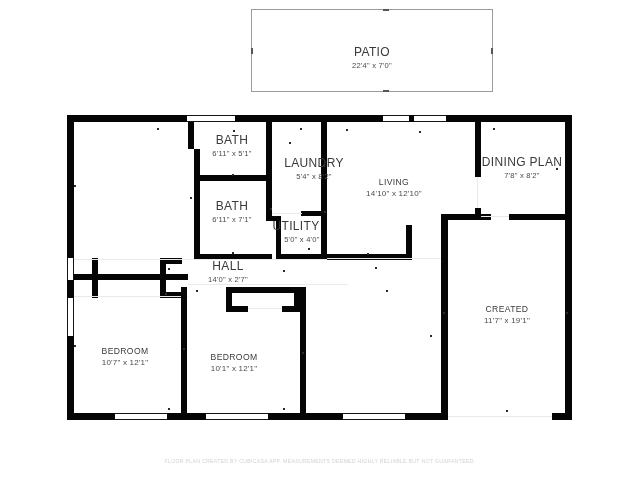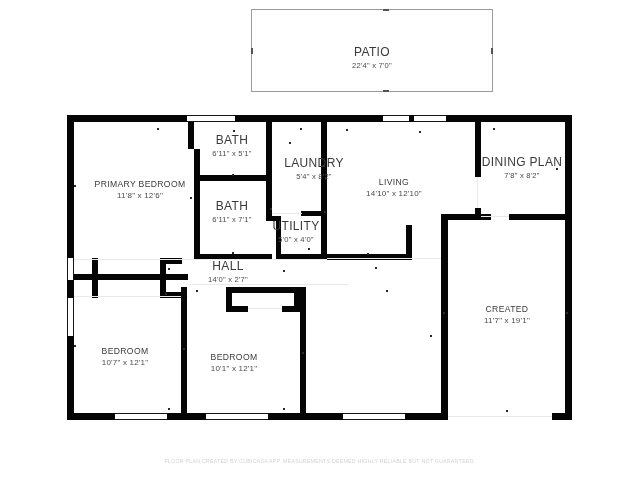--- a/index.html
+++ b/index.html
@@ -236,41 +236,37 @@
   <div class="dot" style="left:443px; top:312px;"></div>
   <div class="dot" style="left:566px; top:312px;"></div>
   <div class="dot" style="left:74px; top:345px;"></div>
   <div class="dot" style="left:183px; top:348px;"></div>
   <div class="dot" style="left:302px; top:352px;"></div>
   <div class="dot" style="left:430px; top:335px;"></div>
   <div class="dot" style="left:168px; top:408px;"></div>
   <div class="dot" style="left:283px; top:408px;"></div>
   <div class="dot" style="left:506px; top:410px;"></div>
 
-  <div class="room-label big" style="left:140px; top:190px;">
-    <span class="rname">PRIMARY BEDROOM</span>
-    <span class="rdim">11'8" x 12'6"</span>
-  </div>
 
   <div class="room-label" style="left:232px; top:146px;">
     <span class="rname">BATH</span>
     <span class="rdim">6'11" x 5'1"</span>
   </div>
 
   <div class="room-label" style="left:232px; top:212px;">
     <span class="rname">BATH</span>
     <span class="rdim">6'11" x 7'1"</span>
   </div>
 
   <div class="room-label" style="left:314px; top:169px;">
     <span class="rname">LAUNDRY</span>
     <span class="rdim">5'4" x 8'2"</span>
   </div>
 
-  <div class="room-label" style="left:296px; top:232px;">
+  <div class="room-label" style="left:296px; top:232px;text-align:right;">
     <span class="rname">UTILITY</span>
     <span class="rdim">5'0" x 4'0"</span>
   </div>
 
   <div class="room-label big" style="left:394px; top:188px;">
     <span class="rname">LIVING</span>
     <span class="rdim">14'10" x 12'10"</span>
   </div>
 
   <div class="room-label" style="left:522px; top:168px;">

